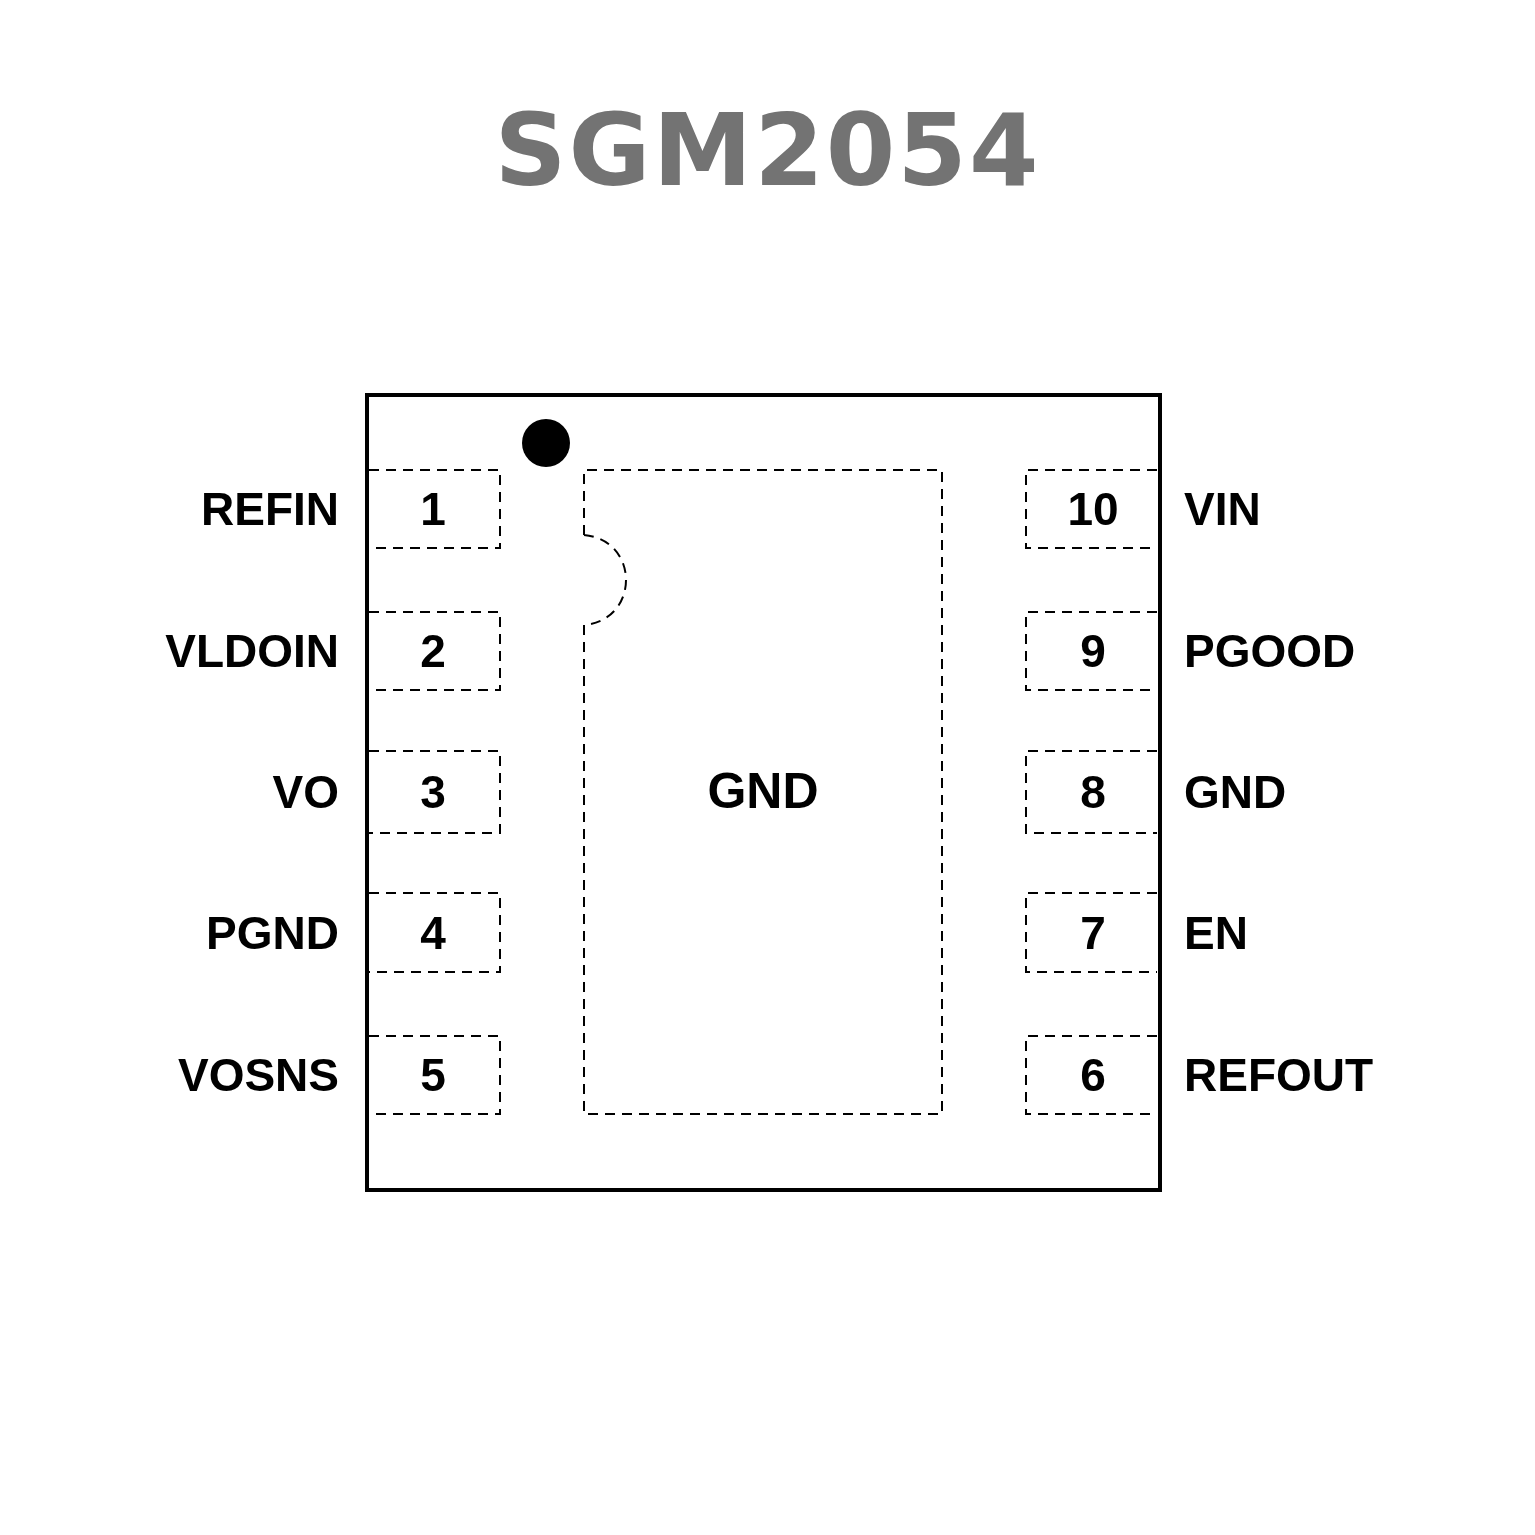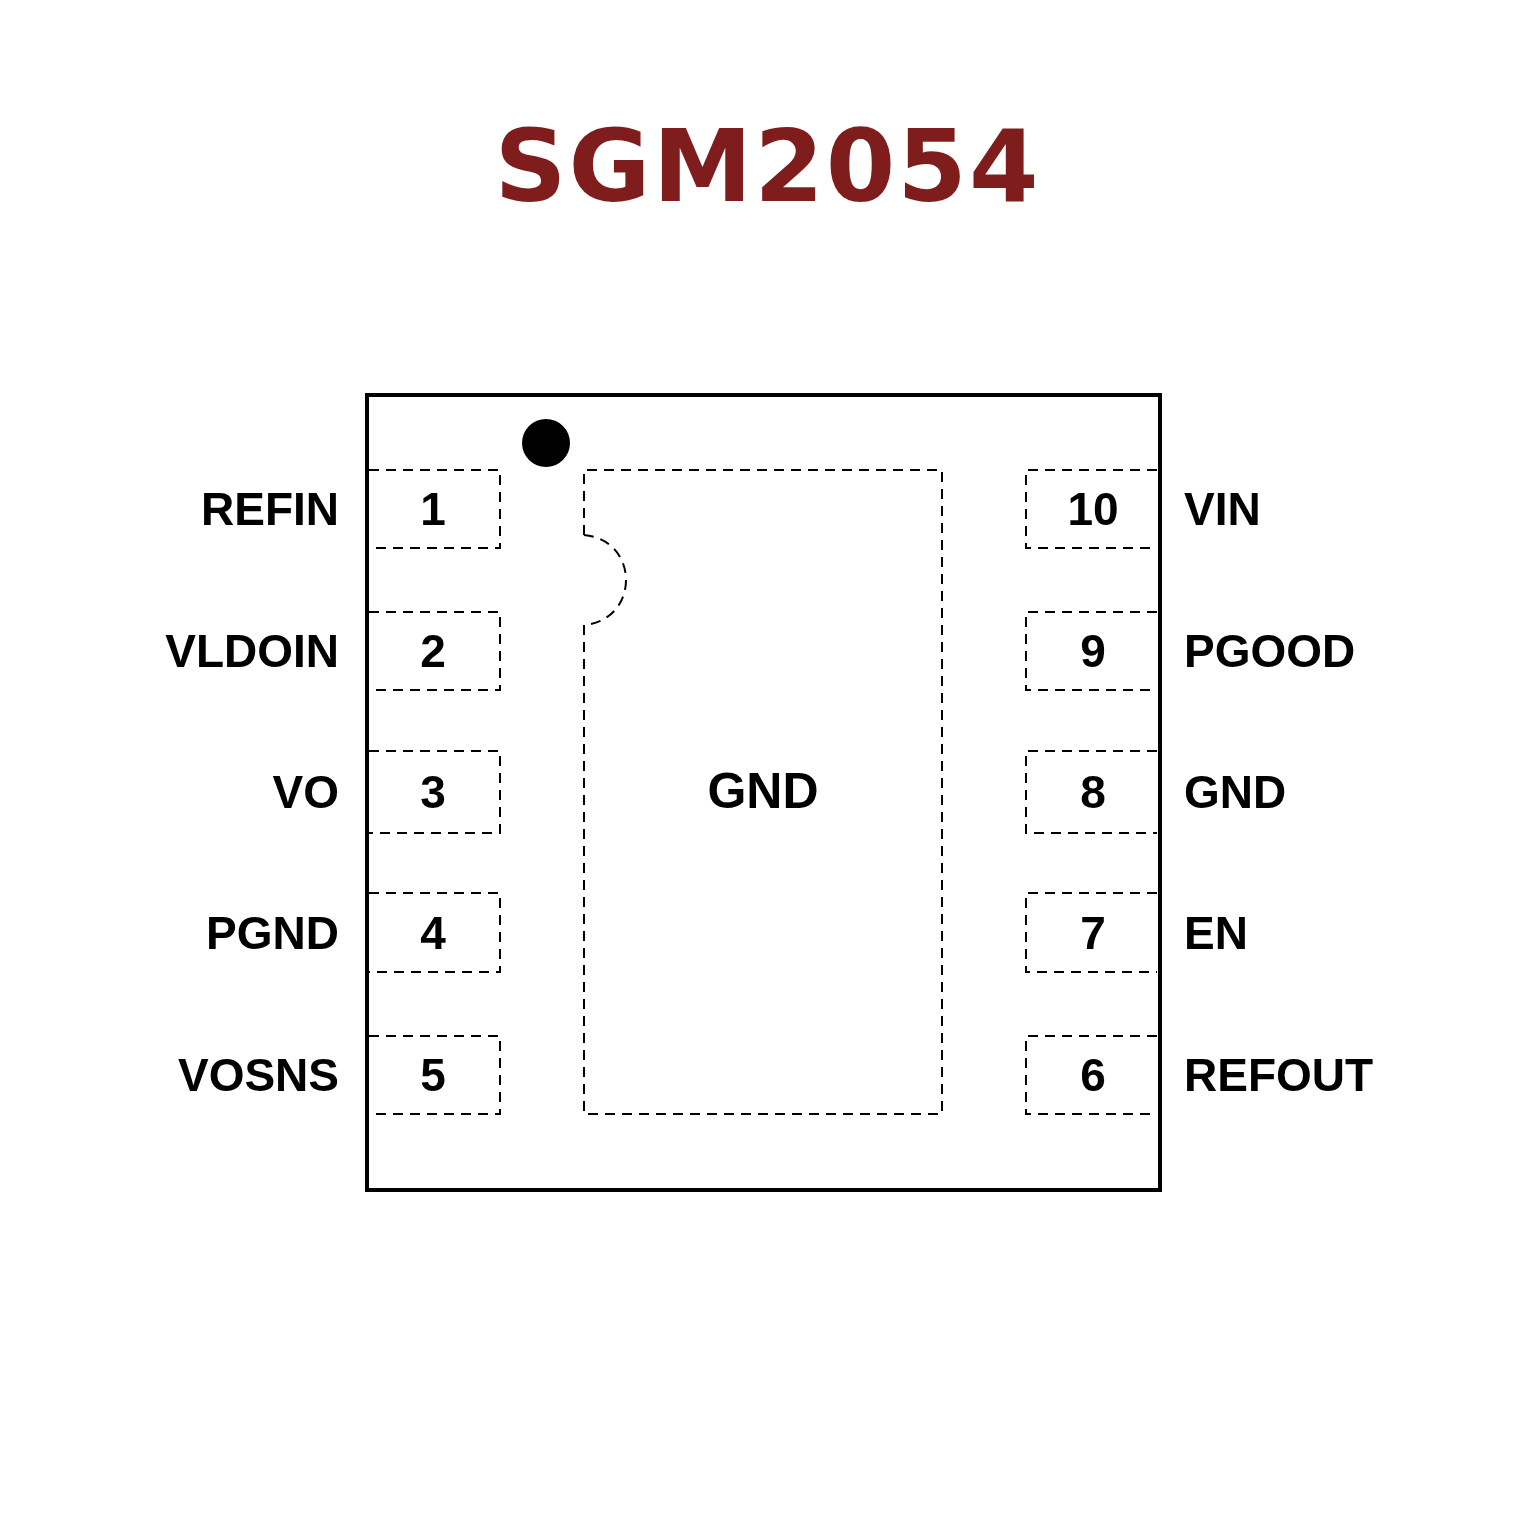--- a/index.html
+++ b/index.html
@@ -1,17 +1,17 @@
 <!DOCTYPE html>
 <html><head>
 <meta charset="utf-8">
 <style>
   html,body{margin:0;padding:0;background:#fff;}
   body{width:1535px;height:1535px;position:relative;overflow:hidden;font-family:"Liberation Sans",sans-serif;}
-  #title{position:absolute;left:0;width:1535px;top:108px;text-align:center;font-family:"DejaVu Sans",sans-serif;font-weight:bold;font-size:100px;color:#7f1d1d;letter-spacing:2px;}
+  #title{position:absolute;left:0;width:1535px;top:92px;text-align:center;font-family:"DejaVu Sans",sans-serif;font-weight:bold;font-size:100px;color:#737373;letter-spacing:2px;}
   svg{position:absolute;left:0;top:0;}
   .pinlbl{font-family:"Liberation Sans",sans-serif;font-weight:bold;font-size:46px;fill:#000;}
   .pinnum{font-family:"Liberation Sans",sans-serif;font-weight:bold;font-size:46px;fill:#000;}
   .gndlbl{font-family:"Liberation Sans",sans-serif;font-weight:bold;font-size:50px;fill:#000;}
 </style>
 </head>
 <body>
 
 <div id="title">SGM2054</div>
 

